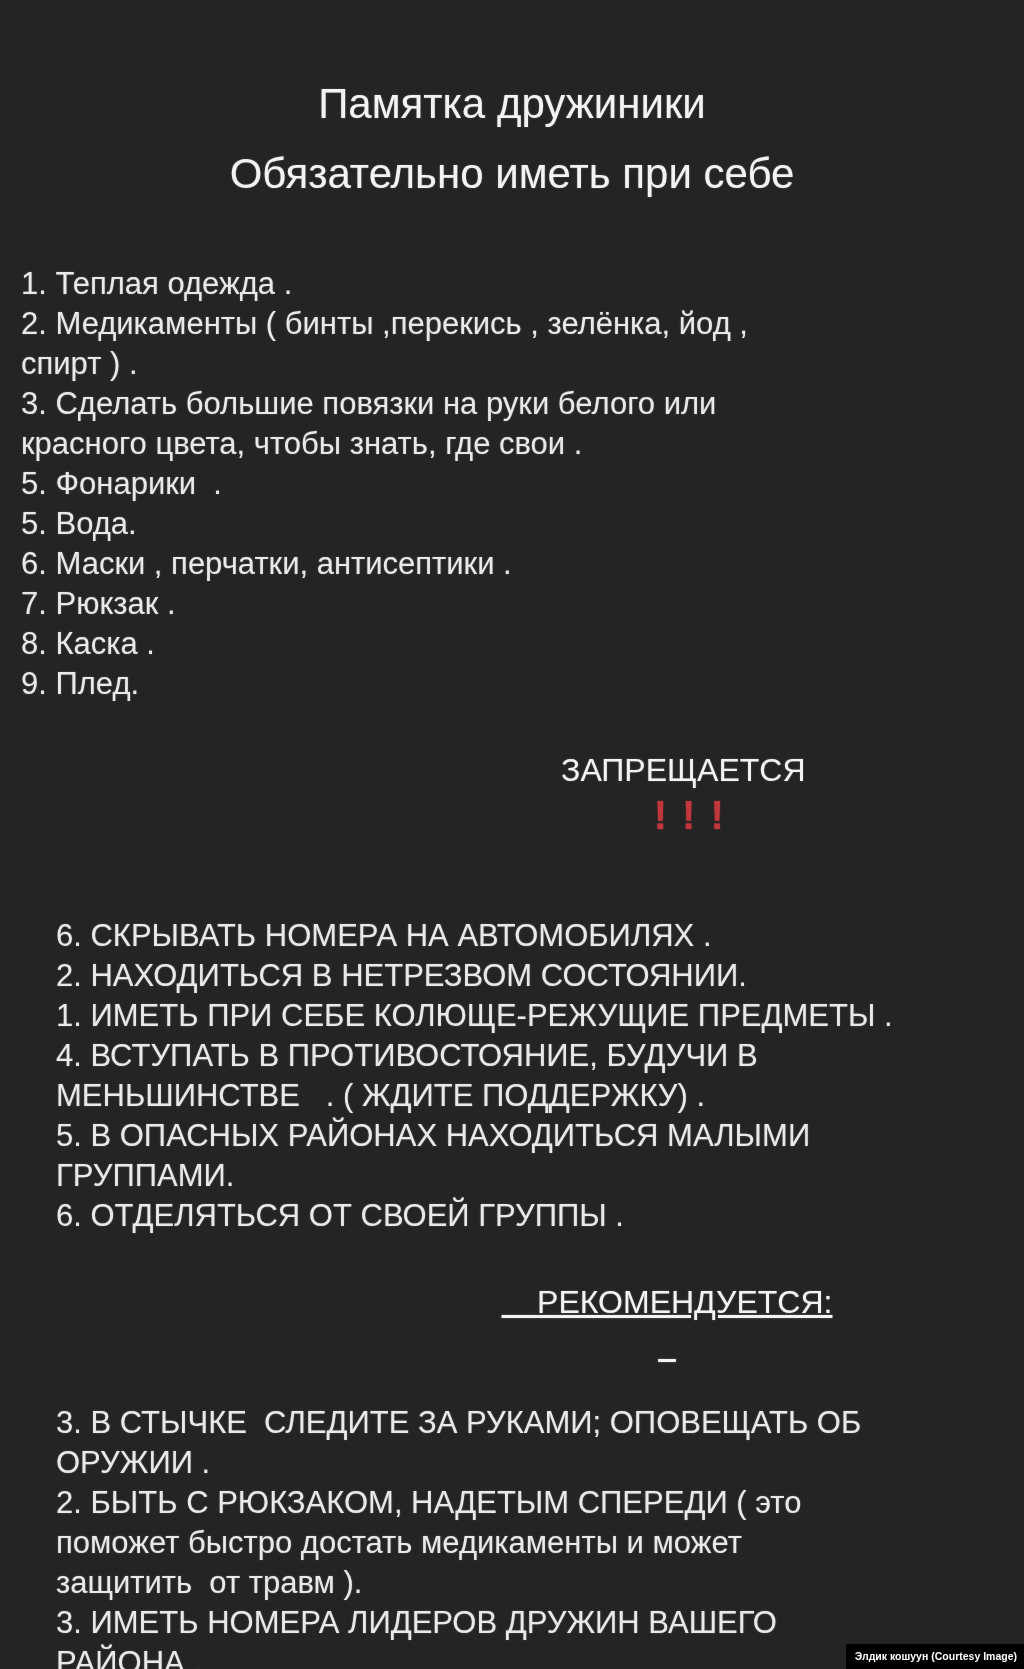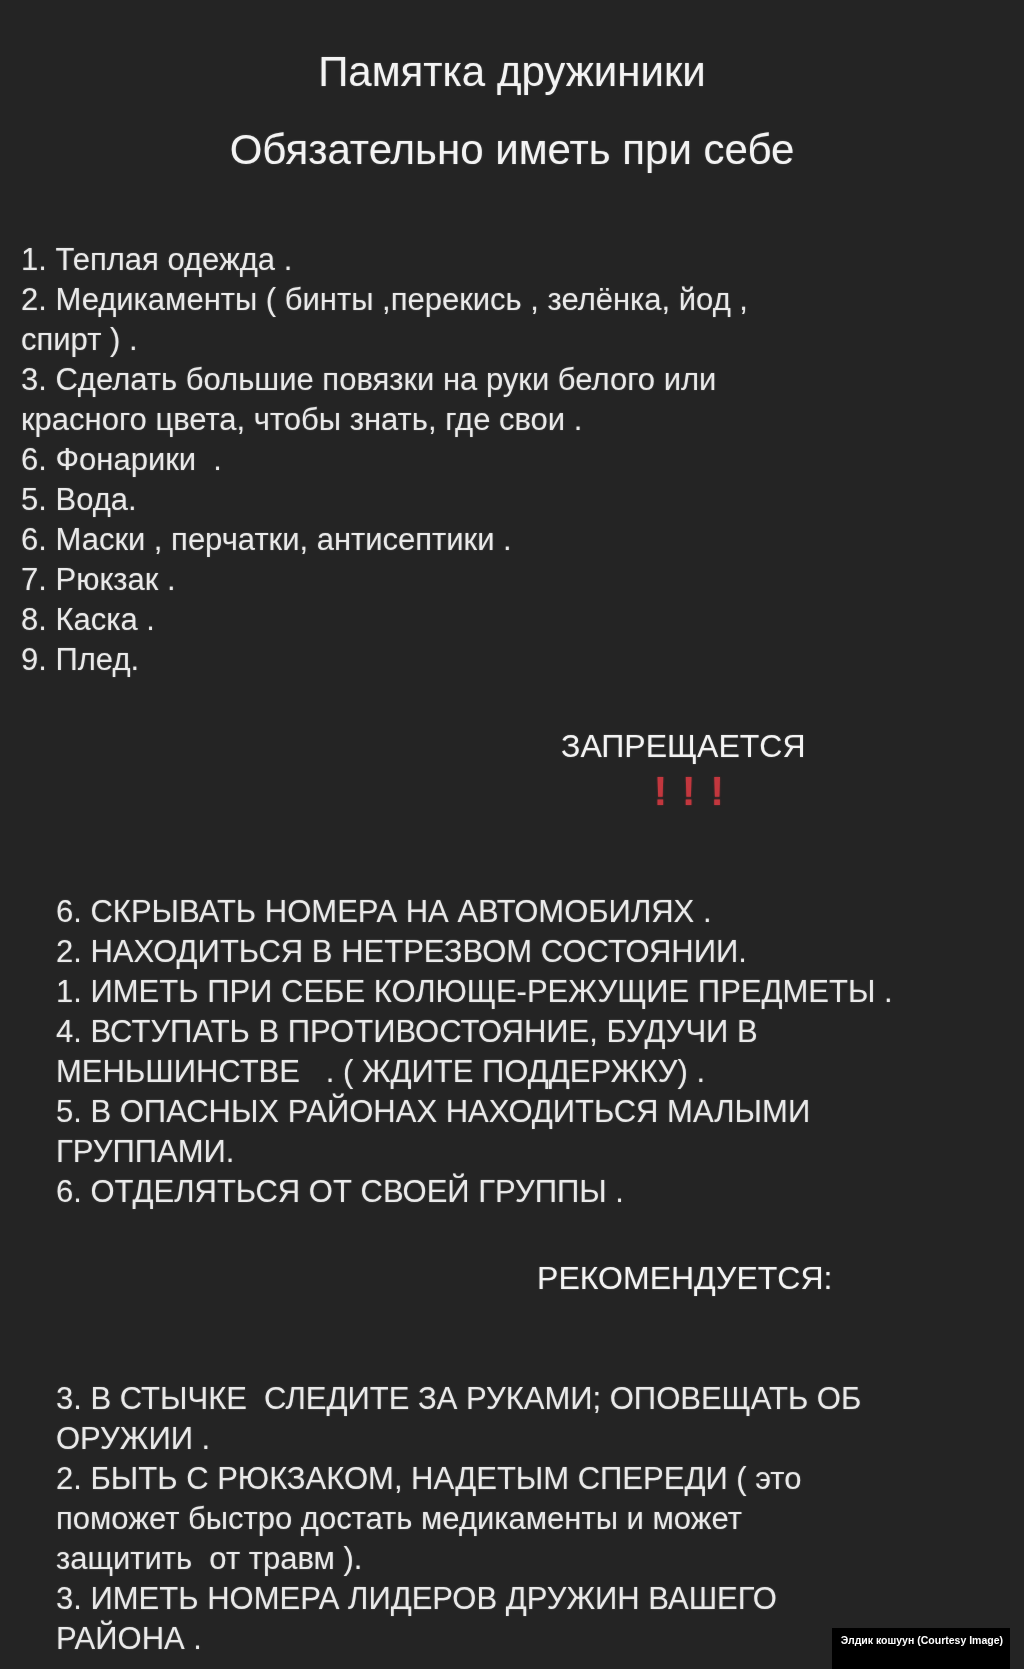--- a/index.html
+++ b/index.html
@@ -14,23 +14,24 @@
     overflow: hidden;
     text-shadow: 0 0 2px rgba(255,255,255,0.28);
   }
   .title {
     padding-top: 47px;
     font-size: 42px;
     line-height: 50px;
     text-align: center;
     color: #f3f3f3;
     white-space: pre-wrap;
+    margin-top: 32px;
   }
   .subtitle {
-    margin-top: 28px;
+    margin-top: 20px;
     font-size: 42px;
     line-height: 50px;
     text-align: center;
     color: #f3f3f3;
     white-space: pre-wrap;
   }
   .list {
     padding-left: 56px;
     padding-right: 40px;
     font-size: 31px;
@@ -41,60 +42,60 @@
   .list-b { margin-top: 35px; }
   .list-c { margin-top: 35px; }
   .section-heading {
     font-size: 32px;
     line-height: 44px;
     color: #f3f3f3;
     white-space: pre-wrap;
     text-align: center;
   }
   .heading-forbidden { padding-left: 307px; margin-top: 0; }
-  .heading-recommended { padding-left: 310px; margin-top: 0; }
+  .heading-recommended { padding-left: 310px; margin-top: 0; text-decoration: underline; }
   .marks {
     color: #c2373e;
     font-weight: bold;
     font-size: 40px;
     letter-spacing: 15px;
     margin-left: 26px;
     vertical-align: -4px;
     text-shadow: 0 0 2px rgba(194,55,62,0.6);
   }
   .caption {
     position: absolute;
-    right: 14px;
+    right: 0;
     bottom: 0;
     background: #000;
     color: #ffffff;
     font-size: 10.5px;
     line-height: 13px;
-    padding: 6px 7px 22px 9px;
+    padding: 6px 7px 6px 9px;
     white-space: nowrap;
     text-shadow: none;
     font-weight: bold;
   }
 </style>
 </head>
 <body>
 
 <div class="page">
 
   <div class="title">Памятка дружиники</div>
 
   <div class="subtitle">Обязательно иметь при себе</div>
 
   <div class="list list-a">
     <div class="item">1. Теплая одежда .</div>
     <div class="item">2. Медикаменты ( бинты ,перекись , зелёнка, йод ,
 спирт ) .</div>
     <div class="item">3. Сделать большие повязки на руки белого или
 красного цвета, чтобы знать, где свои .</div>
-    <div class="item">6. Фонарики  .</div>
+    <div class="item">5. Фонарики  .</div>
     <div class="item">5. Вода.</div>
     <div class="item">6. Маски , перчатки, антисептики .</div>
     <div class="item">7. Рюкзак .</div>
     <div class="item">8. Каска .</div>
     <div class="item">9. Плед.</div>
   </div>
 
   <div class="section-heading heading-forbidden">
     <span>ЗАПРЕЩАЕТСЯ</span>
     <span class="marks">!!!</span>

